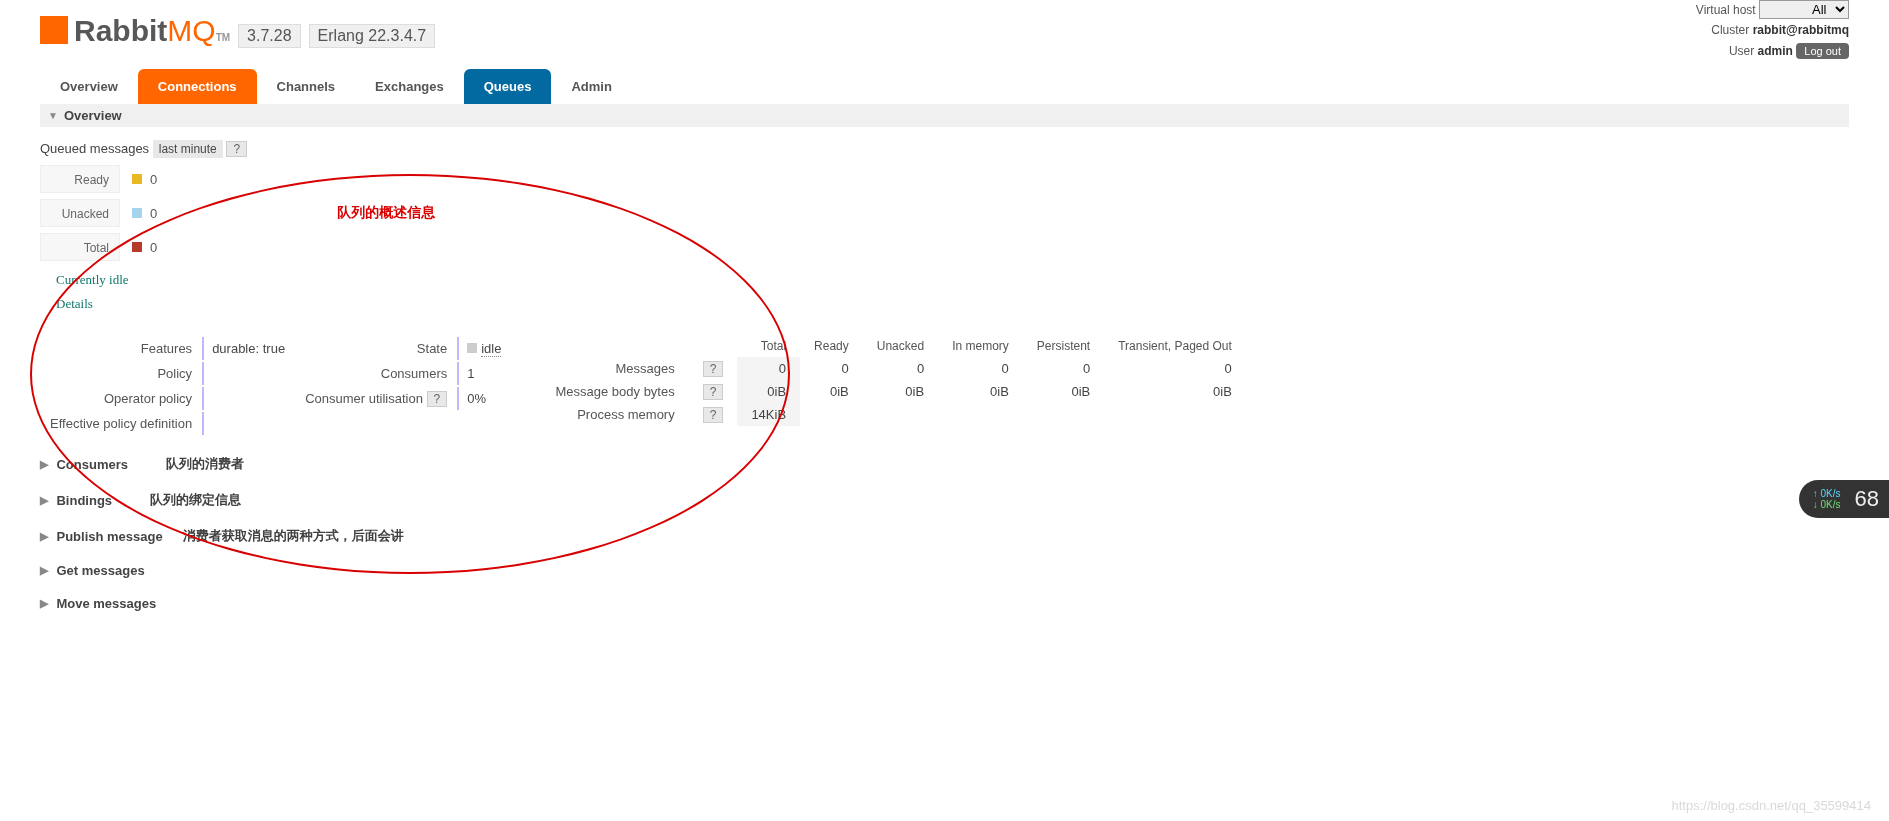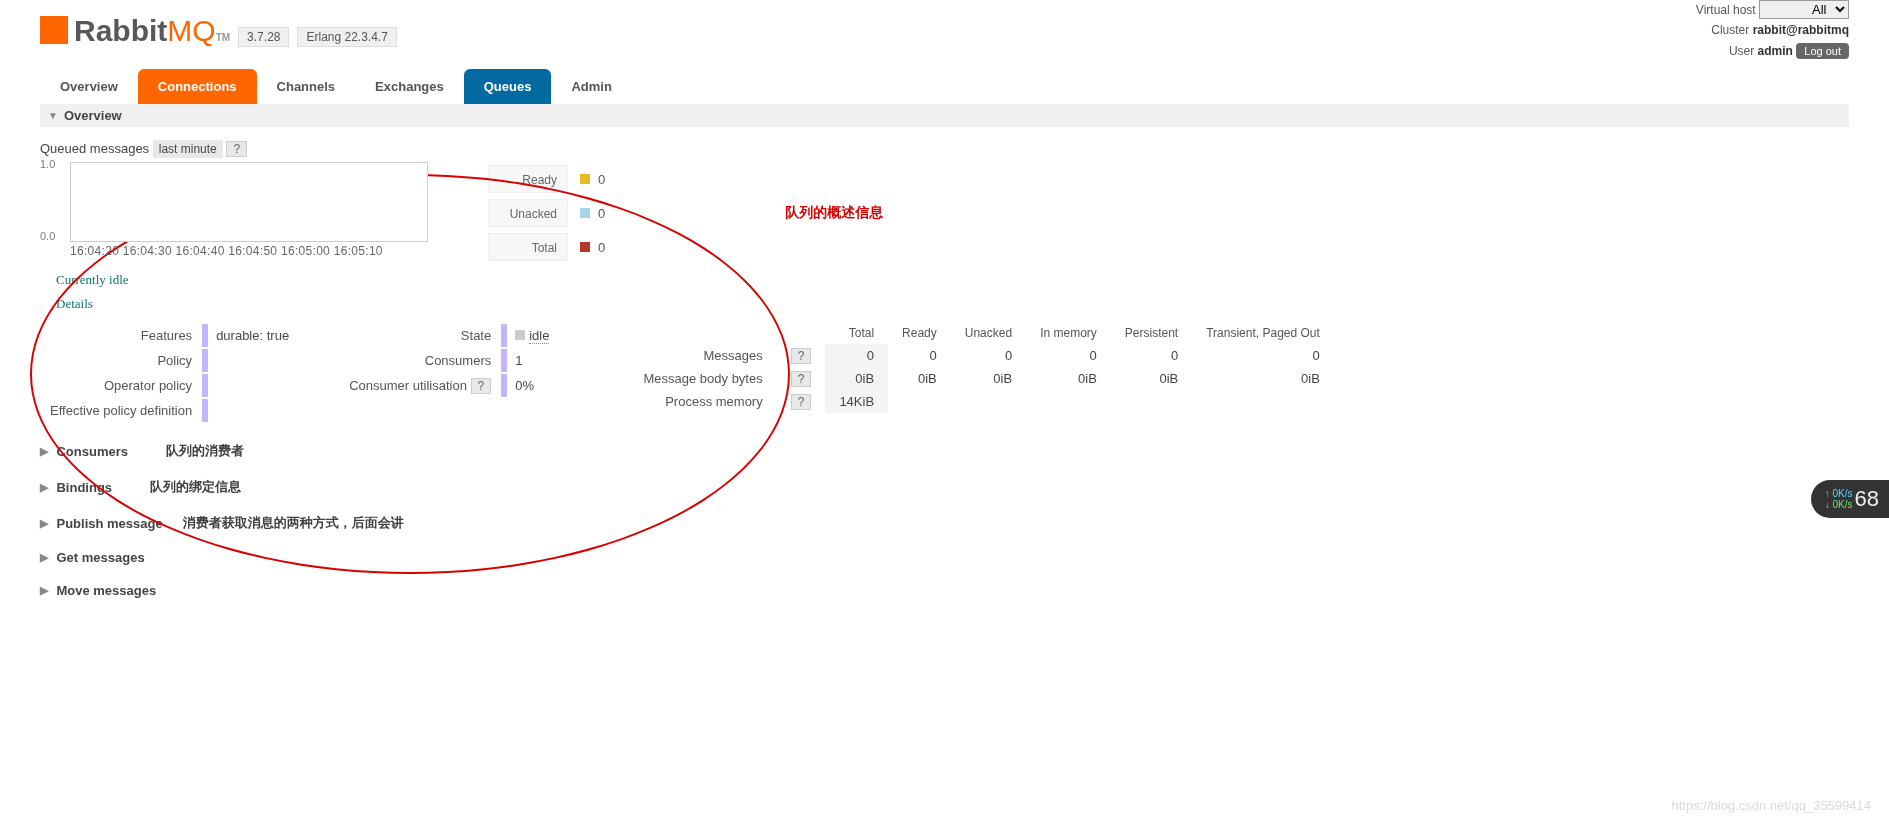--- a/index.html
+++ b/index.html
@@ -4,21 +4,21 @@
   <style>
     * { box-sizing: border-box; margin: 0; padding: 0; }
     body { font-family: Verdana, Arial, sans-serif; font-size: 13px; color: #484848; background: #fff; }
     
     .header { padding: 0 40px; display: flex; align-items: center; justify-content: space-between; }
     .header-left { display: flex; align-items: baseline; gap: 8px; }
     .logo { display: flex; align-items: baseline; font-size: 30px; font-weight: bold; color: #585858; }
     .logo-icon { display: inline-block; width: 28px; height: 28px; background: #ff6600; margin-right: 6px; position: relative; top: 3px; }
     .logo .mq { color: #ff6600; font-weight: normal; }
     .logo .tm { font-size: 10px; color: #999; }
-    .badge-box { background: #f0f0f0; border: 1px solid #ddd; padding: 2px 8px; font-size: 12px; color: #555; }
+    .badge-box { background: #f0f0f0; border: 1px solid #ddd; padding: 2px 8px; font-size: 16px; color: #555; }
     .header-right { text-align: right; font-size: 12px; color: #555; line-height: 1.7; }
     .header-right select { font-size: 13px; width: 90px; border: 1px solid #999; padding-left: 48px; }
     .header-right b { color: #333; }
     .logout-btn { background: #666; color: #fff; border: none; padding: 2px 8px; border-radius: 4px; font-size: 11px; cursor: pointer; }
     
     .tabs { margin: 8px 40px 0; display: flex; align-items: flex-end; border-bottom: 0; }
     .tab { padding: 10px 20px 10px; font-weight: bold; color: #555; cursor: pointer; border-radius: 6px 6px 0 0; }
     .tab.active-orange { background: #ff6600; color: #fff; }
     .tab.active-dark { background: #0369a1; color: #fff; }
     
@@ -37,44 +37,44 @@
     .chart-area { margin-left: 30px; width: 358px; height: 80px; border: 1px solid #ccc; background: #fff; }
     .chart-x { margin-left: 30px; font-size: 12px; color: #666; letter-spacing: 0.3px; margin-top: 2px; }
     .chart-legend { }
     .legend-row { display: flex; align-items: center; height: 34px; }
     .legend-label { width: 80px; text-align: right; padding-right: 10px; background: #f7f7f7; border: 1px solid #eee; font-size: 12px; color: #666; height: 28px; line-height: 28px;}
     .legend-swatch { width: 10px; height: 10px; display: inline-block; margin: 0 8px 0 12px; }
     .legend-val { color: #555; }
     
     .idle-text { color: #0f766e; margin: 8px 16px; font-family: Liberation Serif, serif; }
     
-    .details-wrap { display: flex; gap: 40px; align-items: flex-start; margin-top: 10px; }
+    .details-wrap { display: flex; align-items: flex-start; margin-top: 23px; }
     .dtable { }
     .dtable td { padding: 4px 8px; vertical-align: top; font-size: 13px; }
     .dtable .lbl { text-align: right; color: #555; white-space: nowrap; }
-    .dtable .sep { border-left: 6px solid #c4b5fd; }
+    .dtable .sep { border-left: 2px solid #c4b5fd; }
     .dotted { border-bottom: 1px dotted #888; }
     .state-swatch { display:inline-block; width:10px; height:10px; background:#ccc; margin-right:4px; }
     
     .stats-table { border-collapse: collapse; margin-left: 30px; }
     .stats-table th { font-weight: normal; color: #555; padding: 4px 14px; text-align: right; font-size: 12px; }
     .stats-table td { padding: 4px 14px; text-align: right; font-size: 13px; color: #444; }
     .stats-table .rowlbl { text-align: right; color: #555; white-space: nowrap; }
     .stats-table .tot-col { background: #f4f4f4; }
     
     .expander { margin: 18px 0 0 0; display: flex; align-items: center; gap: 8px; font-weight: bold; color: #444; cursor: pointer; }
     .expander .tri { font-size: 11px; color: #888; }
     .annot { color: #404040; font-weight: bold; font-size: 13px; margin-left: 30px; }
     .annot-free { color: #d80000; font-weight: bold; font-size: 14px; }
     
     .red-ellipse { position: absolute; border: 2px solid #d80000; border-radius: 50%; pointer-events: none; }
     .ellipse1 { left: 30px; top: 70px; width: 760px; height: 400px; }
     .ellipse2 { left: 40px; top: 557px; width: 160px; height: 65px; }
     
-    .net-widget { position: fixed; right: 0; top: 480px; background: #333; color:#bbb; border-radius: 20px 0 0 20px; padding: 6px 10px 6px 14px; font-size:10px; display:flex; align-items:center; gap:2px; }
+    .net-widget { position: fixed; right: 0; top: 480px; background: #333; color:#bbb; border-radius: 20px 0 0 20px; padding: 6px 10px 6px 14px; font-size:10px; display:flex; align-items:center; gap:14px; }
     .net-widget .big { font-size: 22px; color:#eee; }
     .watermark { position: fixed; right: 18px; bottom: 8px; color: #d9d9d9; font-size: 13px; }
   </style>
 </head>
 <body>
 
 <div class="header">
   <div class="header-left">
     <div class="logo">
       <span class="logo-icon"></span>
@@ -120,26 +120,20 @@
     <span>Overview</span>
   </div>
 
   <div class="block">
     <span class="block-label">Queued messages</span>
     <span class="pill">last minute</span>
     <span class="help">?</span>
   </div>
 
   <div class="chart-row">
-    <div class="chart-box">
-      <span class="chart-y" style="top:-4px;">1.0</span>
-      <span class="chart-y" style="top:68px;">0.0</span>
-      <div class="chart-area"></div>
-      <div class="chart-x">16:04:20 16:04:30 16:04:40 16:04:50 16:05:00 16:05:10</div>
-    </div>
     <div class="chart-legend">
       <div class="legend-row">
         <div class="legend-label">Ready</div>
         <span class="legend-swatch" style="background:#e8b923"></span>
         <span class="legend-val">0</span>
       </div>
       <div class="legend-row">
         <div class="legend-label">Unacked</div>
         <span class="legend-swatch" style="background:#a5d4ec"></span>
         <span class="legend-val">0</span>

